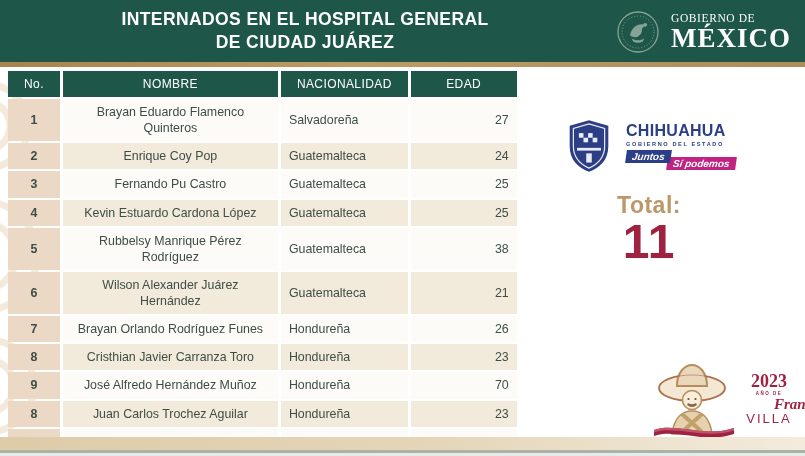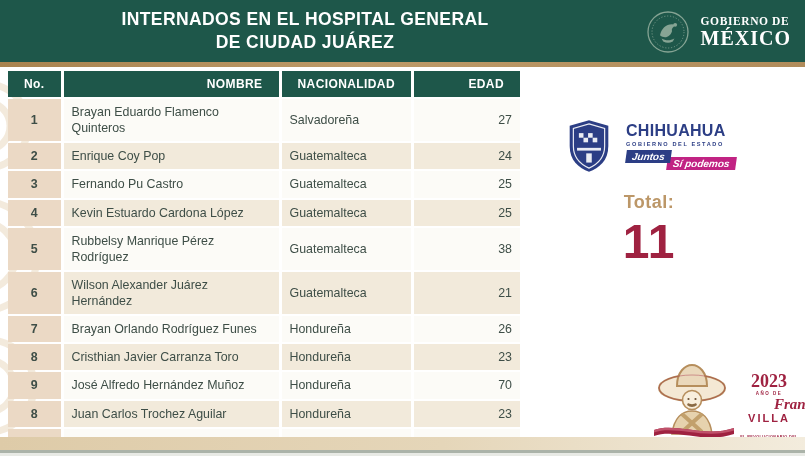--- a/index.html
+++ b/index.html
@@ -38,75 +38,75 @@
   .gold-line{
     position:absolute;left:0;top:62px;width:805px;height:5px;
     background:linear-gradient(90deg,#a9834f,#bd9a68 45%,#b18c5b);
   }
   .mx-logo{
     position:absolute;right:14px;top:6px;height:52px;
     display:flex;align-items:center;gap:9px;
   }
   .mx-eagle{width:48px;height:48px;}
   .mx-text{color:#fff;font-family:"Liberation Serif", serif;line-height:1.05;}
-  .mx-text .l1{font-size:11.5px;font-weight:bold;letter-spacing:.6px;}
-  .mx-text .l2{font-size:20px;font-weight:bold;letter-spacing:1px;}
+  .mx-text .l1{font-size:11.5px;font-weight:normal;letter-spacing:.6px;}
+  .mx-text .l2{font-size:27px;font-weight:bold;letter-spacing:1px;}
   
   .watermark{position:absolute;left:0;top:66px;width:70px;height:380px;opacity:.55;}
   
   table.roster{
     position:absolute;left:5px;top:69px;
     border-collapse:separate;border-spacing:3px 2px;
   }
   table.roster th{
     background:var(--green);color:#fff;
-    font-size:12px;font-weight:bold;letter-spacing:.4px;
-    padding:6px 16px;text-align:right;
+    font-size:12px;font-weight:normal;letter-spacing:.4px;
+    padding:6px 16px;text-align:center;
   }
   table.roster td{
     font-size:12.4px;color:var(--body-text);
     padding:5px 8px;line-height:1.3;vertical-align:middle;
   }
   td.c-no{
     background:var(--no-cell);color:var(--num-text);
     font-weight:bold;text-align:center;width:38px;font-size:12px;
   }
-  td.c-name{width:215px;text-align:left;padding-left:10px;}
+  td.c-name{width:215px;text-align:center;padding-left:10px;}
   td.c-nat{width:122px;text-align:left;}
   td.c-age{width:106px;text-align:right;}
   tr.r-light td.c-name,tr.r-light td.c-nat,tr.r-light td.c-age{background:var(--light-row);}
   tr.r-beige td.c-name,tr.r-beige td.c-nat,tr.r-beige td.c-age{background:var(--beige-row);margin-top:20px;}
   
   .chih-logo{
     position:absolute;left:566px;top:118px;display:flex;align-items:center;gap:14px;
   }
   .chih-shield{width:46px;height:56px;}
   .chih-name{color:var(--navy);font-weight:bold;font-size:16px;letter-spacing:.3px;line-height:1;}
   .chih-sub{color:var(--navy);font-size:5.6px;font-weight:bold;letter-spacing:1.6px;margin-top:2px;}
   .chih-slogan{margin-top:3px;display:flex;align-items:flex-start;}
   .chip{display:inline-block;color:#fff;font-style:italic;font-weight:bold;
         padding:1px 6px;transform:skewX(-8deg);}
   .chip.juntos{background:var(--navy);font-size:10px;z-index:1;}
   .chip.podemos{background:var(--magenta);font-size:10px;margin-left:-4px;margin-top:7px;}
   .total-label{
     position:absolute;left:583px;top:192px;width:132px;text-align:center;
-    color:var(--total-gold);font-size:18px;font-weight:bold;letter-spacing:.5px;
+    color:var(--total-gold);font-size:23px;font-weight:bold;letter-spacing:.5px;
   }
   .total-value{
     position:absolute;left:583px;top:214px;width:132px;text-align:center;
     color:var(--maroon);font-size:48px;font-weight:bold;letter-spacing:1px;
   }
   
   .villa{position:absolute;left:650px;top:356px;width:152px;height:90px;}
   .villa-art{position:absolute;left:0;top:0;width:88px;height:90px;}
   .villa-text{position:absolute;left:86px;top:16px;width:66px;color:var(--maroon);text-align:center;}
   .villa-year{font-family:"Liberation Serif", serif;font-weight:bold;font-size:18px;line-height:1;text-align:center;}
   .villa-ano{font-size:4.5px;font-weight:bold;letter-spacing:1.5px;margin:1px 0;}
   .villa-fn{font-family:"Liberation Serif", serif;font-style:italic;font-weight:bold;font-size:15px;line-height:1;margin-left:38px;}
-  .villa-ln{font-weight:bold;font-size:11px;letter-spacing:2px;line-height:1.15;}
+  .villa-ln{font-weight:normal;font-size:13px;letter-spacing:2px;line-height:1.15;}
   .villa-tag{font-size:3.8px;font-weight:bold;letter-spacing:.4px;margin-top:10px;color:var(--maroon);}
   
   .bottom-tan{
     position:absolute;left:0;top:437px;width:805px;height:13px;
     background:linear-gradient(90deg,#DECBA8 0%,#E5D6B9 55%,#F3ECDD 100%);
   }
   .bottom-gray{position:absolute;left:0;top:450px;width:805px;height:3px;background:#ABB3A9;}
   .bottom-pale{position:absolute;left:0;top:453px;width:805px;height:3px;background:#E8EAE5;}
 </style>
 </head>

